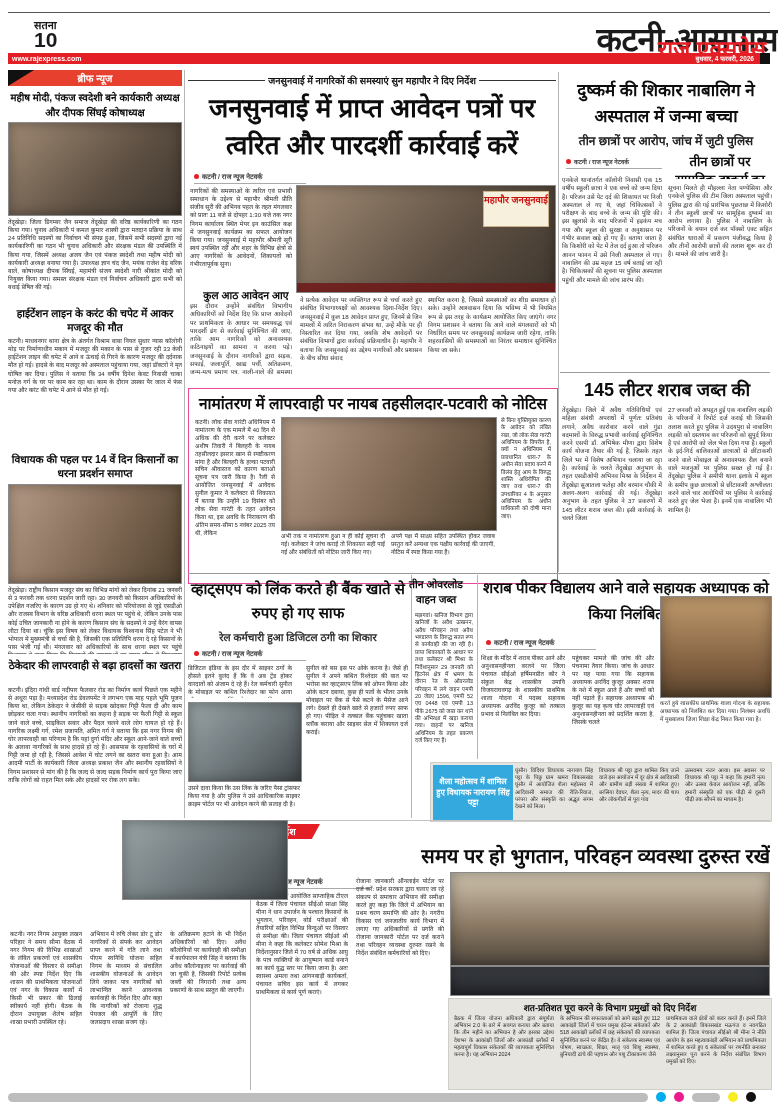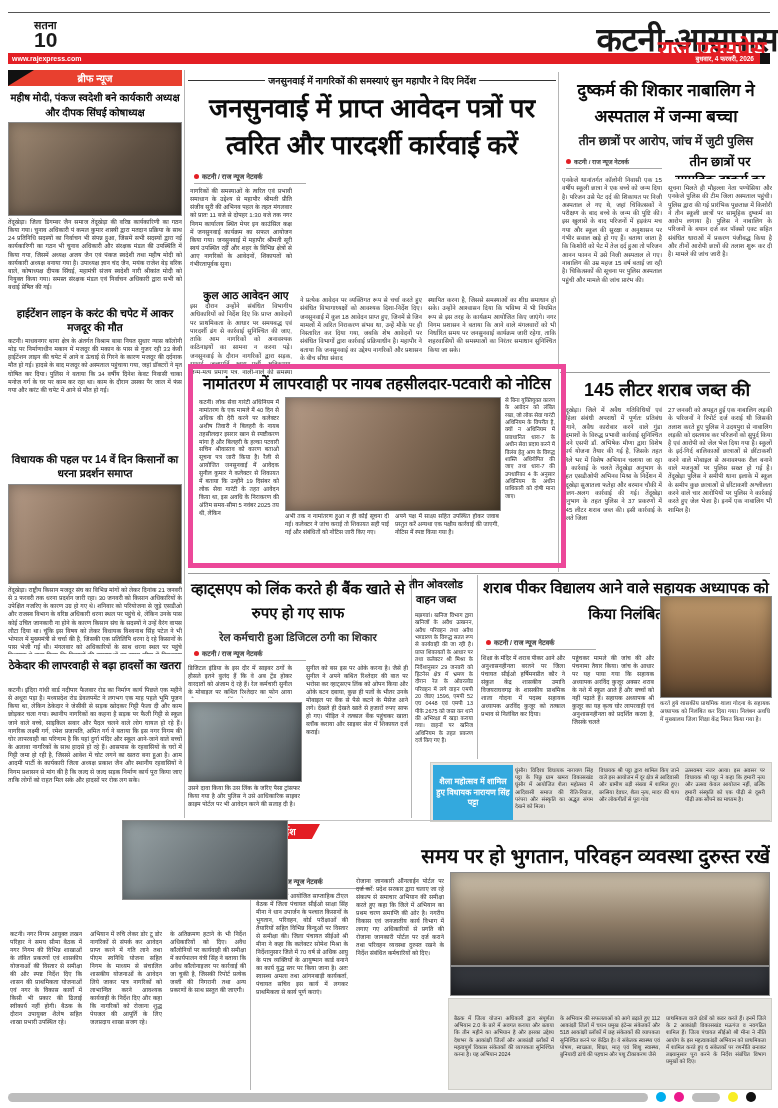--- a/index.html
+++ b/index.html
@@ -72,20 +72,24 @@
     <span class="ln"></span>
       <span>जनसुनवाई में नागरिकों की समस्याएं सुन महापौर ने दिए निर्देश</span>
       <span class="ln"></span>
   </div>
   <div class="abs hl" style="left:188px;top:90px;width:368px;height:78px;font-size:26px;line-height:1.42;text-align:center;font-weight:800">जनसुनवाई में प्राप्त आवेदन पत्रों पर त्वरित और पारदर्शी कार्रवाई करें</div>
   <div class="abs byline" style="left:194px;top:172px;width:112px">
       <span class="dot"></span>
       <span>कटनी / राज न्यूज नेटवर्क</span>
     </div>
   <div class="abs txt" style="left:190px;top:187px;width:102px;height:98px;font-size:6.1px">नागरिकों की समस्याओं के त्वरित एवं प्रभावी समाधान के उद्देश्य से महापौर श्रीमती प्रीति संजीव सूरी की अभिनव पहल के तहत मंगलवार को प्रातः 11 बजे से दोपहर 1:30 बजे तक नगर निगम कार्यालय स्थित मेयर इन काउंसिल कक्ष में जनसुनवाई कार्यक्रम का सफल आयोजन किया गया। जनसुनवाई में महापौर श्रीमती सूरी स्वयं उपस्थित रहीं और शहर के विभिन्न क्षेत्रों से आए नागरिकों के आवेदनों, शिकायतों को गंभीरतापूर्वक सुना।</div>
+  <div class="photo ph-a" style="left:296px;top:185px;width:258px;height:106px">
+    <div style="position:absolute;right:6px;top:5px;width:64px;height:34px;background:#f7f0dc;border:1px solid #c9b28a;color:#cc1111;font-weight:800;font-size:9.5px;text-align:center;line-height:1.6">महापौर जनसुनवाई</div>
+    <div style="position:absolute;left:0;right:0;bottom:0;height:9px;background:rgba(110,25,25,.85)"></div>
+  </div>
   <div class="abs hl" style="left:190px;top:288px;width:112px;font-size:10.5px">कुल आठ आवेदन आए</div>
   <div class="abs txt" style="left:190px;top:302px;width:102px;height:72px">इस दौरान उन्होंने संबंधित विभागीय अधिकारियों को निर्देश दिए कि प्राप्त आवेदनों पर प्राथमिकता के आधार पर समयबद्ध एवं पारदर्शी ढंग से कार्रवाई सुनिश्चित की जाए, ताकि आम नागरिकों को अनावश्यक कठिनाइयों का सामना न करना पड़े। जनसुनवाई के दौरान नागरिकों द्वारा सड़क, सफाई, जलापूर्ति, खाद्य पर्ची, अतिक्रमण, जन्म-मृत्यु प्रमाण पत्र, नाली-नाले की समस्या सहित अन्य मूलभूत सुविधाओं से जुड़े आवेदन प्रस्तुत किए गए। महापौर</div>
   <div class="abs txt" style="left:300px;top:296px;width:122px;height:78px">ने प्रत्येक आवेदन पर व्यक्तिगत रूप से चर्चा करते हुए संबंधित विभागाध्यक्षों को आवश्यक दिशा-निर्देश दिए। जनसुनवाई में कुल 18 आवेदन प्राप्त हुए, जिनमें से जिन मामलों में त्वरित निराकरण संभव था, उन्हें मौके पर ही निस्तारित कर दिया गया, जबकि शेष आवेदनों पर संबंधित विभागों द्वारा कार्रवाई प्रक्रियाधीन है। महापौर ने बताया कि जनसुनवाई का उद्देश्य नागरिकों और प्रशासन के बीच सीधा संवाद</div>
   <div class="abs txt" style="left:428px;top:296px;width:128px;height:78px">स्थापित करना है, जिससे समस्याओं का शीघ्र समाधान हो सके। उन्होंने आश्वासन दिया कि भविष्य में भी नियमित रूप से इस तरह के कार्यक्रम आयोजित किए जाएंगे। नगर निगम प्रशासन ने बताया कि आने वाले मंगलवारों को भी निर्धारित समय पर जनसुनवाई कार्यक्रम जारी रहेगा, ताकि शहरवासियों की समस्याओं का निरंतर समाधान सुनिश्चित किया जा सके।</div>
 
   <div class="rule-v" style="left:558px;top:72px;height:500px"></div>
   <div class="abs hl" style="left:562px;top:78px;width:208px;height:52px;font-size:17px;line-height:1.5;font-weight:800">दुष्कर्म की शिकार नाबालिग ने अस्पताल में जन्मा बच्चा</div>
   <div class="abs hl" style="left:562px;top:132px;width:208px;height:20px;font-size:12px;font-weight:bold;color:#222">तीन छात्रों पर आरोप, जांच में जुटी पुलिस</div>
   <div class="abs byline" style="left:566px;top:157px;width:96px;font-size:6.2px">
       <span class="dot"></span>
@@ -94,21 +98,21 @@
   <div class="abs hl" style="left:668px;top:153px;width:104px;height:26px;font-size:13px;line-height:1.35">तीन छात्रों पर सामूहिक दुष्कर्म का आरोप</div>
   <div class="abs txt" style="left:562px;top:176px;width:100px;height:194px">एनकेजे थानांतर्गत कॉलोनी निवासी एक 15 वर्षीय स्कूली छात्रा ने एक बच्चे को जन्म दिया है। परिजन उसे पेट दर्द की शिकायत पर निजी अस्पताल ले गए थे, जहां चिकित्सकों ने परीक्षण के बाद बच्चे के जन्म की पुष्टि की। इस खुलासे के बाद परिजनों में हड़कंप मच गया और स्कूल की सुरक्षा व अनुशासन पर गंभीर सवाल खड़े हो गए हैं। बताया जाता है कि किशोरी को पेट में तेज दर्द हुआ तो परिजन आनन फानन में उसे निजी अस्पताल ले गए। नाबालिग की उम्र महज 15 वर्ष बताई जा रही है। चिकित्सकों की सूचना पर पुलिस अस्पताल पहुंची और मामले की जांच प्रारंभ की।</div>
   <div class="abs txt" style="left:668px;top:184px;width:104px;height:186px">सूचना मिलते ही मौहल्ला नेता पण्येसिया और एनकेजे पुलिस की टीम जिला अस्पताल पहुंची। पुलिस द्वारा की गई प्रारंभिक पूछताछ में किशोरी ने तीन स्कूली छात्रों पर सामूहिक दुष्कर्म का आरोप लगाया है। पुलिस ने नाबालिग के परिजनों के बयान दर्ज कर पॉक्सो एक्ट सहित संबंधित धाराओं में प्रकरण पंजीबद्ध किया है और तीनों आरोपी छात्रों की तलाश शुरू कर दी है। मामले की जांच जारी है।</div>
   <div class="rule-h" style="left:560px;top:372px;width:210px"></div>
 
   <div class="abs hl" style="left:562px;top:377px;width:210px;height:24px;font-size:18px;font-weight:800"></div>
   <div class="abs hl" style="left:562px;top:377px;width:210px;height:24px;font-size:18px;font-weight:800"><span>145 लीटर शराब जब्त की</span></div>
   <div class="abs txt" style="left:562px;top:406px;width:100px;height:162px">तेंदूखेड़ा। जिले में अवैध गतिविधियों एवं महिला संबंधी अपराधों में पूर्णतः प्रतिबंध लगाने, अवैध कारोबार करने वाले गुंडा बदमाशों के विरुद्ध प्रभावी कार्रवाई सुनिश्चित करने एसपी डॉ. अभिषेक मीणा द्वारा विशेष कार्य योजना तैयार की गई है, जिसके तहत जिले भर में विशेष अभियान चलाया जा रहा है। कार्रवाई के चलते तेंदूखेड़ा अनुभाग के तहत एसडीओपी अभिनव मिश्रा के निर्देशन में तेंदूखेड़ा सुआतला फतेहा और बरमान चौकी में अलग-अलग कार्रवाई की गई। तेंदूखेड़ा अनुभाग के तहत पुलिस ने 37 प्रकरणों में 145 लीटर शराब जब्त की। इसी कार्रवाई के चलते जिला</div>
   <div class="abs txt" style="left:668px;top:406px;width:104px;height:162px">27 जनवरी को अपहृत हुई एक नाबालिग लड़की के परिजनों ने रिपोर्ट दर्ज कराई थी जिसकी तलाश करते हुए पुलिस ने उदयपुरा से नाबालिग लड़की को दस्तयाब कर परिजनों को सुपुर्द किया है एवं आरोपी को जेल भेज दिया गया है। स्कूलों के इर्द-गिर्द बालिकाओं छात्राओं से छींटाकशी करने वाले मोबाइल से अनावश्यक रील बनाने वाले मजनुओं पर पुलिस सख्त हो गई है। तेंदूखेड़ा पुलिस ने समीपी थाना इलाके में स्कूल के समीप कुछ छात्राओं से छींटाकशी अश्लीलता करने वाले चार आरोपियों पर पुलिस ने कार्रवाई करते हुए जेल भेजा है। इनमें एक नाबालिग भी शामिल है।</div>
 
-  <div class="abs" style="left:188px;top:364px;width:368px;height:194px;border:5px solid #ec4899">
+  <div class="abs" style="left:188px;top:388px;width:368px;height:194px;border:1px solid #ec4899">
     <div class="hl" style="position:absolute;left:0;right:0;top:3px;text-align:center;font-size:15.5px;font-weight:800">नामांतरण में लापरवाही पर नायब तहसीलदार-पटवारी को नोटिस</div>
     <div class="txt" style="position:absolute;left:6px;top:30px;width:80px;height:158px;font-size:5.9px">कटनी। लोक सेवा गारंटी अधिनियम में नामांतरण के एक मामले में 40 दिन से अधिक की देरी करने पर कलेक्टर अशीष तिवारी ने बिलहरी के नायब तहसीलदार इसरार खान से स्पष्टीकरण मांगा है और बिलहरी के हल्का पटवारी सचिन श्रीवास्तव को कारण बताओ सूचना पत्र जारी किया है। रैली से आयोजित जनसुनवाई में आवेदक सुनील कुमार ने कलेक्टर से शिकायत में बताया कि उन्होंने 19 दिसंबर को लोक सेवा गारंटी के तहत आवेदन किया था, इस अवधि के निराकरण की अंतिम समय-सीमा 5 नवंबर 2025 तय थी, लेकिन</div>
     <div class="photo ph-f" style="left:92px;top:28px;width:214px;height:112px"></div>
     <div class="txt" style="position:absolute;left:92px;top:144px;width:104px;height:44px;font-size:5.9px">अभी तक न नामांतरण हुआ न ही कोई सूचना दी गई। कलेक्टर ने जांच कराई तो शिकायत सही पाई गई और संबंधितों को नोटिस जारी किए गए।</div>
     <div class="txt" style="position:absolute;left:202px;top:144px;width:104px;height:44px;font-size:5.9px">अपने पक्ष में साक्ष्य सहित उपस्थित होकर जवाब प्रस्तुत करें अन्यथा एक पक्षीय कार्रवाई की जाएगी, नोटिस में स्पष्ट किया गया है।</div>
     <div class="txt" style="position:absolute;left:312px;top:28px;width:50px;height:160px;font-size:5.5px">से बिना युक्तियुक्त कारण के आवेदन को लंबित रखा, जो लोक सेवा गारंटी अधिनियम के विपरीत है, क्यों न अधिनियम में प्रावधानित धारा-7 के अधीन सेवा प्रदाय करने में विलंब हेतु आप के विरुद्ध शास्ति अधिरोपित की जाए तथा धारा-7 की उपधारिका 4 के अनुसार अधिनियम के अधीन प्राधिकारी को दोषी माना जाए।</div>
   </div>
   <div class="rule-h" style="left:188px;top:573px;width:582px"></div>
 
   <div class="abs hl" style="left:188px;top:577px;width:220px;height:50px;font-size:15px;line-height:1.6;font-weight:800">व्हाट्सएप को लिंक करते ही बैंक खाते से रुपए हो गए साफ</div>
@@ -150,20 +154,21 @@
   <div class="abs hl" style="left:254px;top:842px;width:516px;height:28px;font-size:20px;text-align:right;font-weight:800">समय पर हो भुगतान, परिवहन व्यवस्था दुरुस्त रखें</div>
   <div class="abs byline" style="left:258px;top:877px;width:112px">
       <span class="dot"></span>
       <span>मैहर / राज न्यूज नेटवर्क</span>
     </div>
   <div class="abs txt" style="left:256px;top:892px;width:92px;height:200px;font-size:6px">योजना भवन में आयोजित साप्ताहिक टीएल बैठक में जिला पंचायत सीईओ साक्षा सिंह मीना ने धान उपार्जन के पश्चात किसानों के भुगतान, परिवहन, बोर्ड परीक्षाओं की तैयारियों सहित विभिन्न बिन्दुओं पर विस्तार से समीक्षा की। जिला पंचायत सीईओ श्री मीना ने कहा कि कलेक्टर सोमेश मिश्रा के निर्देशानुसार जिले में 70 वर्ष से अधिक आयु के पात्र व्यक्तियों के आयुष्मान कार्ड बनाने का कार्य युद्ध स्तर पर किया जाना है। अतः स्वास्थ्य अमला तथा आंगनबाड़ी कार्यकर्ता, पंचायत सचिव इस कार्य में लगकर प्राथमिकता से कार्य पूर्ण कराएं।</div>
   <div class="abs txt" style="left:356px;top:877px;width:88px;height:215px;font-size:6px">रोजाना जानकारी ऑनलाईन पोर्टल पर दर्ज करें: प्रदेश सरकार द्वारा चलाए जा रहे संकल्प से समाचार अभियान की समीक्षा करते हुए कहा कि जिले में अभियान का प्रथम चरण समाप्ति की ओर है। नगरीय विकास एवं जनजातीय कार्य विभाग में लगाए गए अधिकारियों से प्रगति की रोजाना जानकारी पोर्टल पर दर्ज कराने तथा परिवहन व्यवस्था दुरुस्त रखने के निर्देश संबंधित कर्मचारियों को दिए।</div>
   <div class="photo ph-b" style="left:450px;top:872px;width:318px;height:92px"></div>
   <div class="photo ph-e" style="left:450px;top:966px;width:318px;height:28px"></div>
   <div class="abs graybox" style="left:448px;top:998px;width:322px;height:90px">
+    <div class="hl" style="position:absolute;left:0;right:0;top:2px;text-align:center;font-size:9px">शत-प्रतिशत पूरा करने के विभाग प्रमुखों को दिए निर्देश</div>
     <div class="txt" style="position:absolute;left:5px;top:16px;width:100px;height:70px;font-size:5.4px">बैठक में जिला योजना अधिकारी द्वारा संपूर्णता अभियान 2.0 के बारे में अवगत कराया और बताया कि तीन महीने का अभियान है और इसका उद्देश्य देशभर के आकांक्षी जिलों और आकांक्षी ब्लॉकों में महत्वपूर्ण विकास संकेतकों की व्यापकता सुनिश्चित करना है। यह अभियान 2024</div>
     <div class="txt" style="position:absolute;left:111px;top:16px;width:100px;height:70px;font-size:5.4px">के अभियान की सफलताओं को आगे बढ़ाते हुए 112 आकांक्षी जिलों में चयन प्रमुख इंटेन्स संकेतकों और 518 आकांक्षी ब्लॉकों में छह संकेतकों की व्यापकता सुनिश्चित करने पर केंद्रित है। ये संकेतक स्वास्थ्य एवं पोषण, स्वच्छता, शिक्षा, मातृ एवं शिशु स्वास्थ्य, बुनियादी ढांचे की पहचान और पशु टीकाकरण जैसे</div>
     <div class="txt" style="position:absolute;left:217px;top:16px;width:100px;height:70px;font-size:5.4px">प्राथमिकता वाले क्षेत्रों को कवर करते हैं। इनमें जिले के 2 आकांक्षी विकासखंड मऊगंज व नवगठित शामिल हैं। जिला पंचायत सीईओ श्री मीना ने नीति आयोग के इस महत्वाकांक्षी अभियान को प्राथमिकता में शामिल करते हुए 6 संकेतकों पर रणनीति बनाकर लक्ष्यानुसार पूरा करने के निर्देश संबंधित विभाग प्रमुखों को दिए।</div>
   </div>
   <div class="rule-v" style="left:250px;top:844px;height:246px"></div>
 
   <div class="photo ph-c" style="left:122px;top:820px;width:164px;height:78px"></div>
   <div class="abs txt" style="left:10px;top:930px;width:72px;height:160px;font-size:6px">कटनी। नगर निगम आयुक्त लखन परिहार ने समय सीमा बैठक में नगर निगम की विभिन्न शाखाओं के लंबित प्रकरणों एवं शासकीय योजनाओं की विस्तार से समीक्षा की और स्पष्ट निर्देश दिए कि शासन की प्राथमिकता योजनाओं एवं नगर के विकास कार्यों में किसी भी प्रकार की ढिलाई स्वीकार्य नहीं होगी। बैठक के दौरान उपायुक्त शैलेष सहित शाखा प्रभारी उपस्थित रहे।</div>
   <div class="abs txt" style="left:90px;top:930px;width:72px;height:160px;font-size:6px">अभियान में रुचि लेकर डोर टू डोर नागरिकों से संपर्क कर आवेदन प्राप्त करने में गति लाने तथा पीएम स्वनिधि योजना सहित निगम के माध्यम से संचालित शासकीय योजनाओं के आवेदन लिये जाकर पात्र नागरिकों को लाभान्वित करने आवश्यक कार्यवाही के निर्देश दिए और कहा कि नागरिकों को रोजाना शुद्ध पेयजल की आपूर्ति के लिए जलप्रदाय शाखा सजग रहे।</div>
   <div class="abs txt" style="left:170px;top:930px;width:76px;height:160px;font-size:6px">के अतिक्रमण हटाने के भी निर्देश अधिकारियों को दिए। अवैध कॉलोनियों पर कार्यवाही की समीक्षा में कार्यपालन यंत्री सिंह ने बताया कि अवैध कॉलोनाइजर पर कार्रवाई की जा चुकी है, जिसकी रिपोर्ट प्रत्येक जब्ती की निगरानी तथा अन्य प्रकरणों के साथ प्रस्तुत की जाएगी।</div>

